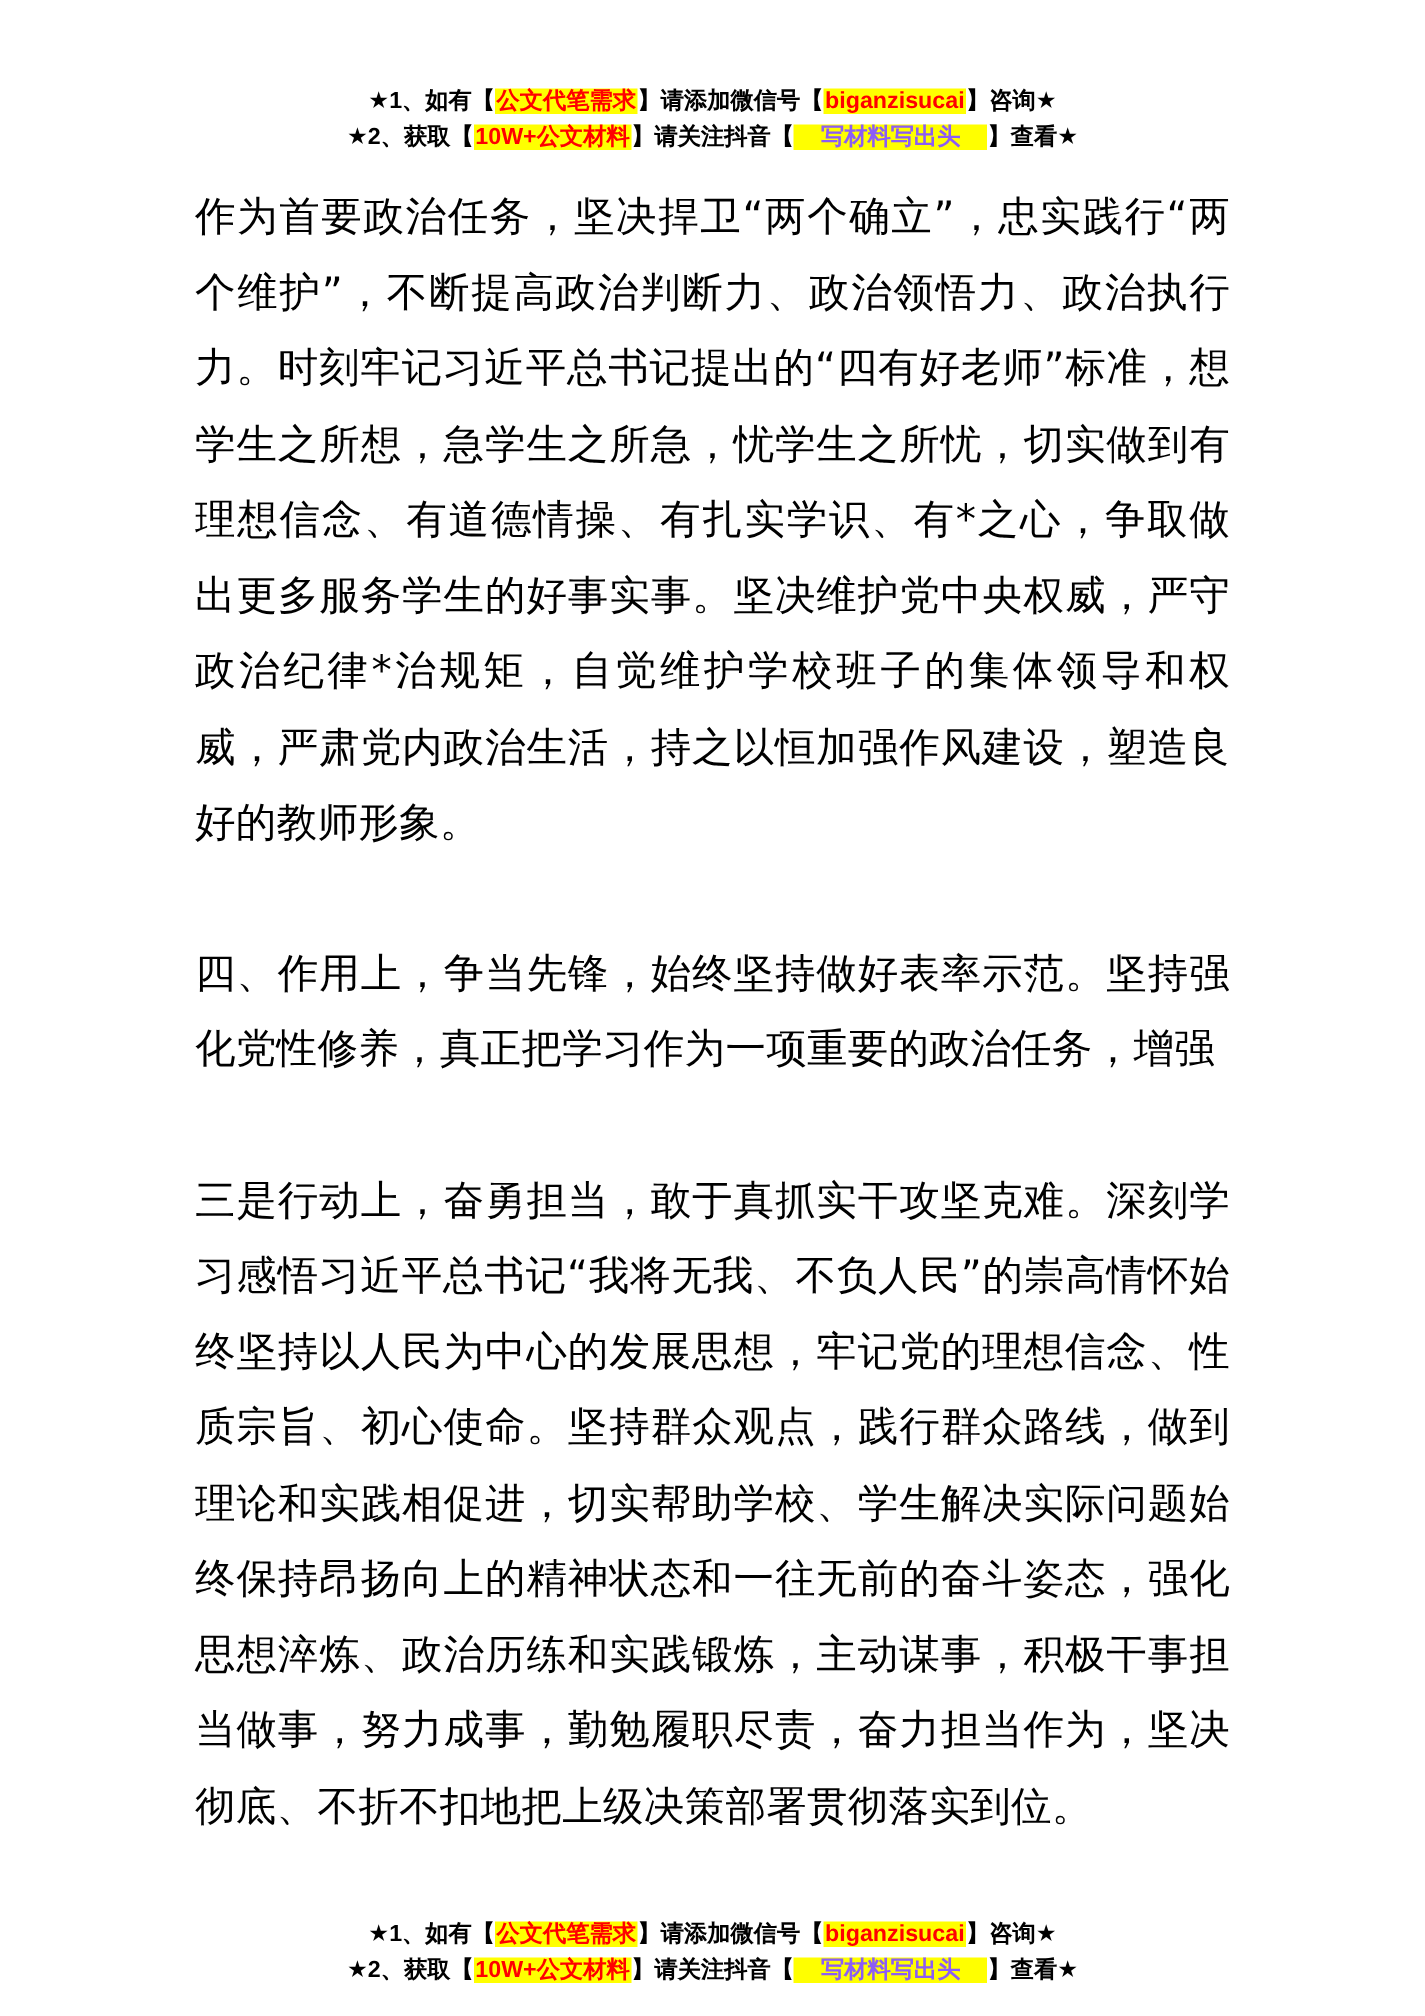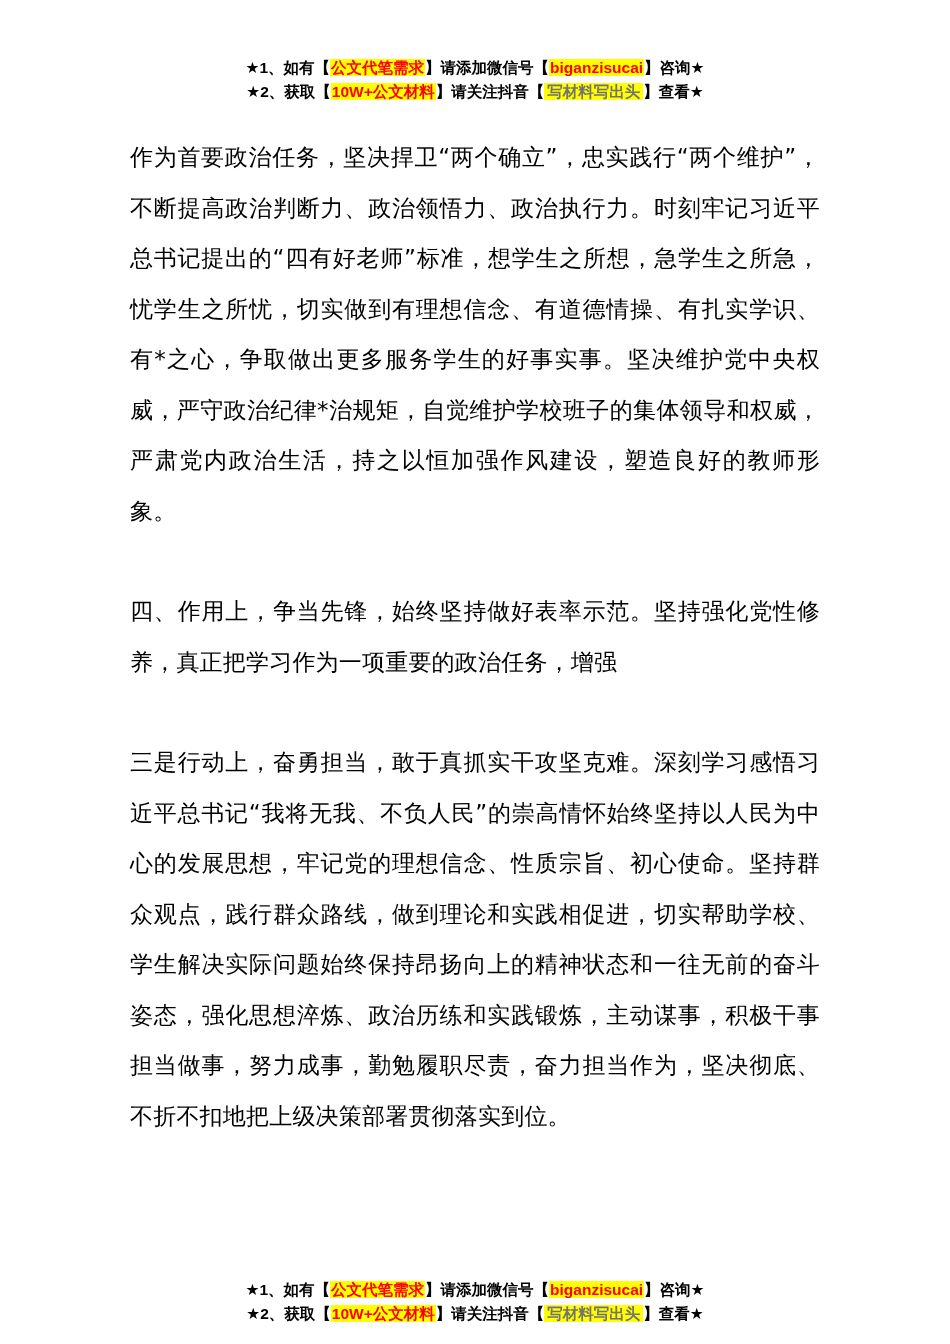--- a/index.html
+++ b/index.html
@@ -15,43 +15,42 @@
     position: relative;
     overflow: hidden;
   }
   .page {
     width: 950px;
     height: 1344px;
     box-sizing: border-box;
     padding: 56px 130px 18px 130px;
     display: flex;
     flex-direction: column;
-    gap: 12px;
   }
   
   .promo {
     text-align: center;
     font-size: 15.5px;
     font-weight: bold;
     line-height: 24px;
     letter-spacing: 0px;
     white-space: nowrap;
   }
   .promo-line {
     display: block;
   }
   .promo .hl-yellow {
     background: #ffff00;
     color: #ff0000;
     padding: 0 1px;
   }
   .promo .hl-red-on-yellow {
     background: #ffff00;
-    color: #737373;
-    padding: 0 3px;
+    color: #8b5cf6;
+    padding: 0 18px;
   }
   .promo .hl-plain {
     color: #000000;
   }
   .promo .star {
     color: #000000;
   }
   .promo-top {
     margin-bottom: 14px;
   }
@@ -59,21 +58,21 @@
     margin-top: auto;
     padding-top: 4px;
   }
   
   .doc-body {
     flex: 1 1 auto;
     padding-top: 2px;
   }
   p.para {
     margin: 0;
-    font-size: 23px;
+    font-size: 27px;
     line-height: 50.5px;
     text-align: justify;
     text-justify: inter-ideograph;
     letter-spacing: 0.2px;
     font-family: "DejaVu Sans", "Liberation Sans", sans-serif;
     font-weight: 500;
   }
   p.para + p.para {
     margin-top: 50px;
   }

